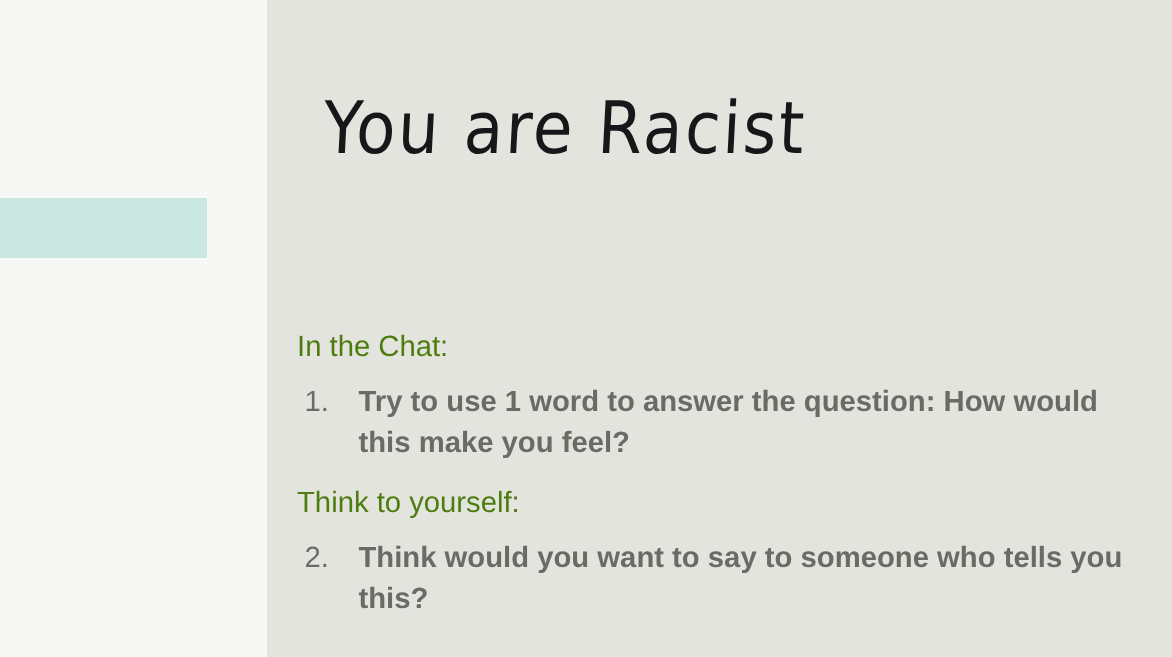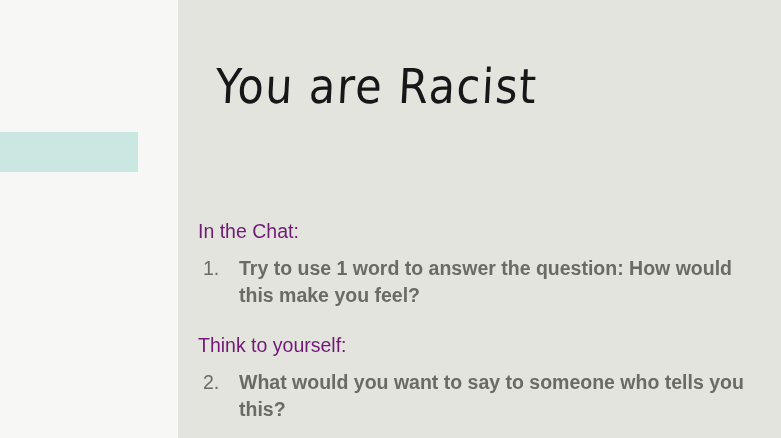--- a/index.html
+++ b/index.html
@@ -70,26 +70,26 @@
     top: 218px;
     width: 570px;
     color: #6b6b66;
   }
 
   .lead-line {
     margin: 0;
     padding: 0 0 0 4px;
     font-size: 19.5px;
     line-height: 1.35;
-    color: #701a75;
+    color: #4d7c0f;
     font-weight: 400;
   }
 
   .lead-line.second {
-    margin-top: 23px;
+    margin-top: 13px;
   }
 
   .num-list {
     list-style: none;
     margin: 11px 0 0 0;
     padding: 0;
   }
 
   .num-list li {
     position: relative;
@@ -137,19 +137,19 @@
           <span class="marker">1.</span>
           <span class="item-text">Try to use 1 word to answer the question: How would this make you feel?</span>
         </li>
       </ol>
 
       <p class="lead-line second">Think to yourself:</p>
 
       <ol class="num-list">
         <li>
           <span class="marker">2.</span>
-          <span class="item-text">What would you want to say to someone who tells you this?</span>
+          <span class="item-text">Think would you want to say to someone who tells you this?</span>
         </li>
       </ol>
 
     </div>
   </div>
 </div>
 
 </body></html>

